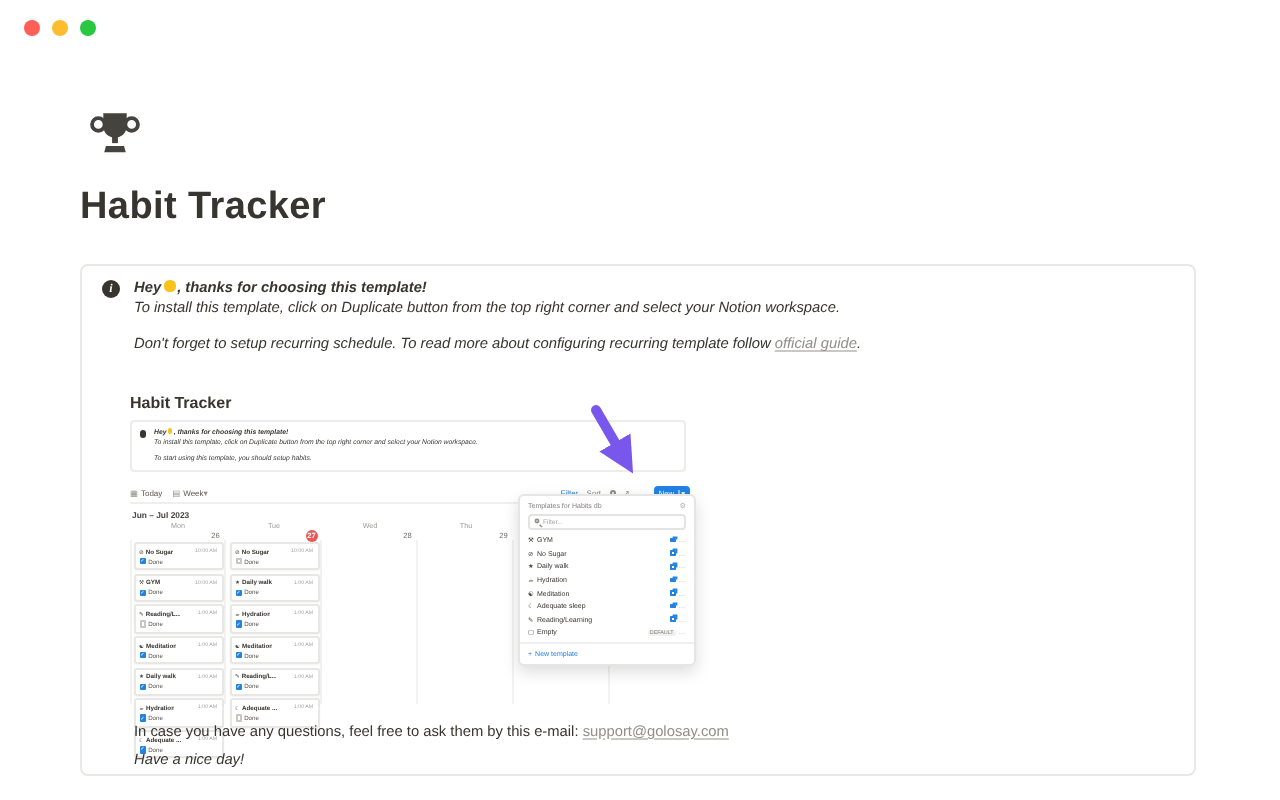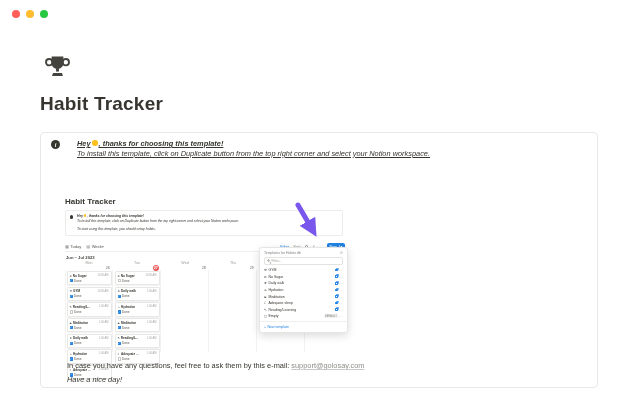--- a/index.html
+++ b/index.html
@@ -14,22 +14,22 @@
   
   .page-icon { position:absolute; left:44px; top:53px; }
   .page-title { position:absolute; left:40px; top:93px; font-size:19px; font-weight:700; letter-spacing:.2px; }
 
   
   .callout { position:absolute; left:40px; top:132px; width:558px; height:256px;
     border:1px solid #E8E8E6; border-radius:4px; background:#fff; }
   .info-icon { position:absolute; left:10px; top:7px; width:9px; height:9px; border-radius:50%;
     background:#37352F; color:#fff; font:italic 700 6px "Liberation Serif","DejaVu Serif",serif;
     display:flex; align-items:center; justify-content:center; }
-  .callout-text { position:absolute; left:36px; top:6px; width:524px;
-    font-style:italic; font-size:7.4px; line-height:9.6px; color:#37352F;text-decoration:underline; }
+  .callout-text { position:absolute; left:26px; top:6px; width:524px;
+    font-style:italic; font-size:7.4px; line-height:9.6px; color:#37352F; }
   .callout-text .bold { font-weight:700; }
   .wave { display:inline-block; width:6px; height:6px; background:#FCC21B; border-radius:45%; margin:0 1px; }
   .wave.mini { width:2.6px; height:2.6px; margin:0 .5px; }
   .gap { height:9px; }
   .graylink { color:#8F8E8A; text-decoration:underline; text-decoration-color:#C9C8C5; cursor:pointer; }
 
   .support { position:absolute; left:26px; top:228px; font-size:7.4px; }
   .farewell { position:absolute; left:26px; top:242px; font-size:7.4px; font-style:italic; }
 
   
@@ -125,20 +125,23 @@
 
 <div class="callout">
   <span class="info-icon">i</span>
 
   <div class="callout-text">
     <div>
       <span class="bold">Hey</span><span class="wave"></span><span class="bold">, thanks for choosing this template!</span>
     </div>
     <div>To install this template, click on Duplicate button from the top right corner and select your Notion workspace.</div>
     <div class="gap"></div>
+    <div>
+      <span>Don't forget to setup recurring schedule. To read more about configuring recurring template follow </span><span class="graylink">official guide</span><span>.</span>
+    </div>
   </div>
 
   <div class="shot">
     <div class="shot-title">Habit Tracker</div>
 
     <div class="shot-callout">
       <span class="mini-info"></span>
       <div>
         <span class="bold">Hey</span><span class="wave mini"></span><span class="bold">, thanks for choosing this template!</span>
       </div>

